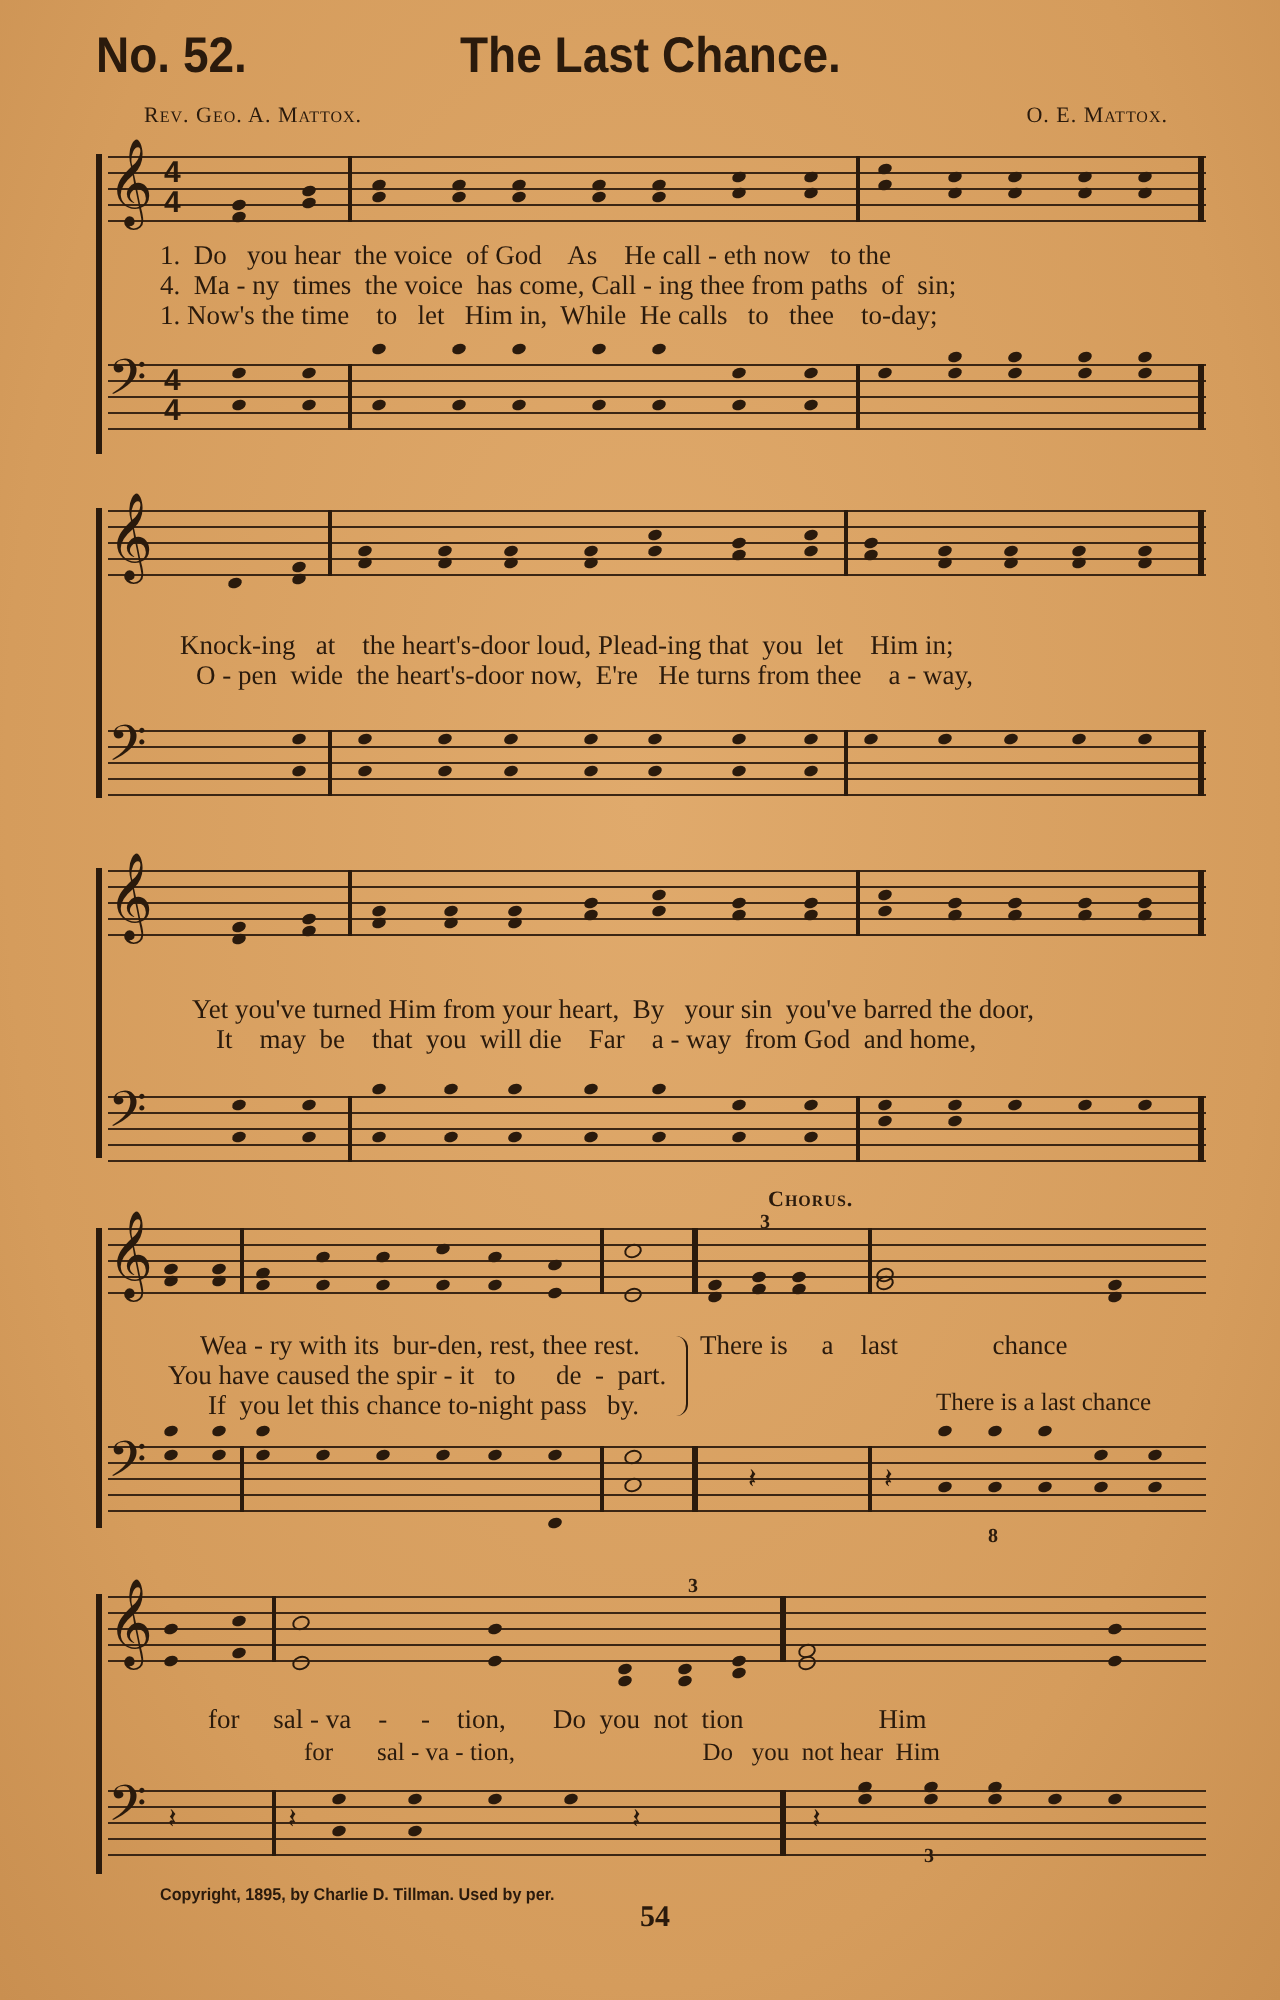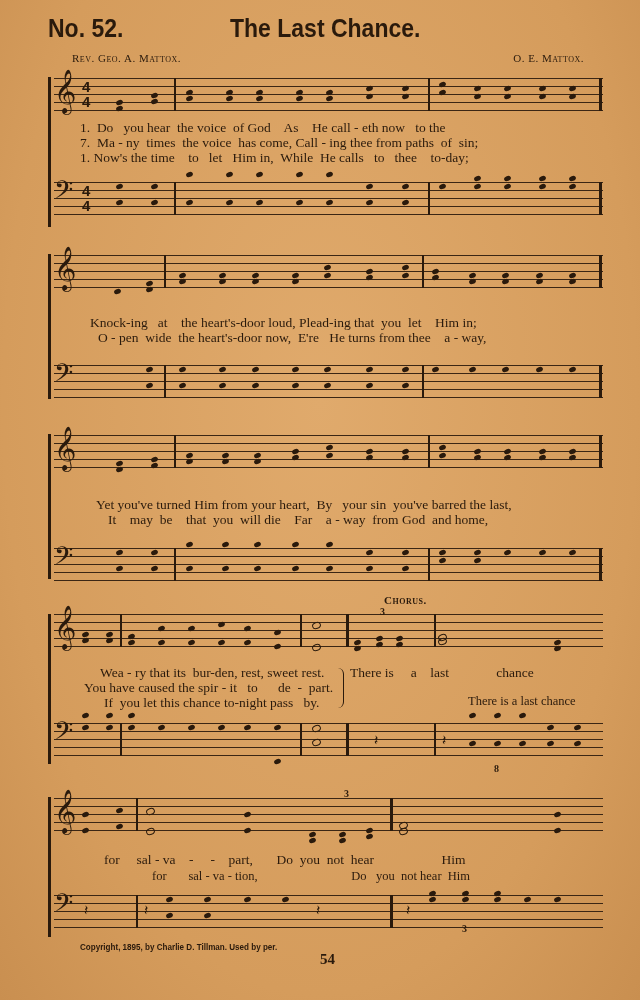--- a/index.html
+++ b/index.html
@@ -80,21 +80,21 @@
     <div class="note" style="left:420px;top:8px"></div>
       <div class="note" style="left:420px;top:16px"></div>
     <div class="note" style="left:450px;top:8px"></div>
       <div class="note" style="left:450px;top:16px"></div>
     <div class="note" style="left:485px;top:8px"></div>
       <div class="note" style="left:485px;top:16px"></div>
     <div class="note" style="left:515px;top:8px"></div>
       <div class="note" style="left:515px;top:16px"></div>
   </div>
   <div class="lyric" style="left:32px;top:50px;">1.  Do   you hear  the voice  of God    As    He call - eth now   to the</div>
-  <div class="lyric" style="left:32px;top:65px;">7.  Ma - ny  times  the voice  has come, Call - ing thee from paths  of  sin;</div>
+  <div class="lyric" style="left:32px;top:65px;">4.  Ma - ny  times  the voice  has come, Call - ing thee from paths  of  sin;</div>
   <div class="lyric" style="left:32px;top:80px;">1. Now's the time    to   let   Him in,  While  He calls   to   thee    to-day;</div>
   <div class="staff" style="top:112px;">
     <div class="line" style="top:0"></div>
       <div class="line" style="top:8px"></div>
       <div class="line" style="top:16px"></div>
       <div class="line" style="top:24px"></div>
       <div class="line" style="top:32px"></div>
     <span class="clef" style="left:0;top:-4px;font-size:30px;">𝄢</span>
     <div class="timesig" style="left:28px;top:1px;">
         <div>4</div>
@@ -243,21 +243,21 @@
       <div class="note" style="left:385px;top:18px"></div>
     <div class="note" style="left:420px;top:14px"></div>
       <div class="note" style="left:420px;top:20px"></div>
     <div class="note" style="left:450px;top:14px"></div>
       <div class="note" style="left:450px;top:20px"></div>
     <div class="note" style="left:485px;top:14px"></div>
       <div class="note" style="left:485px;top:20px"></div>
     <div class="note" style="left:515px;top:14px"></div>
       <div class="note" style="left:515px;top:20px"></div>
   </div>
-  <div class="lyric" style="left:48px;top:67px;">Yet you've turned Him from your heart,  By   your sin  you've barred the last,</div>
+  <div class="lyric" style="left:48px;top:67px;">Yet you've turned Him from your heart,  By   your sin  you've barred the door,</div>
   <div class="lyric" style="left:60px;top:82px;">It    may  be    that  you  will die    Far    a - way  from God  and home,</div>
   <div class="staff" style="top:118px;">
     <div class="line" style="top:0"></div>
       <div class="line" style="top:8px"></div>
       <div class="line" style="top:16px"></div>
       <div class="line" style="top:24px"></div>
       <div class="line" style="top:32px"></div>
     <span class="clef" style="left:0;top:-4px;font-size:30px;">𝄢</span>
     <div class="bar" style="left:120px"></div>
       <div class="bar" style="left:374px"></div>
@@ -327,21 +327,21 @@
       <div class="note" style="left:300px;top:32px"></div>
     <div class="note" style="left:322px;top:22px"></div>
       <div class="note" style="left:322px;top:28px"></div>
     <div class="note" style="left:342px;top:22px"></div>
       <div class="note" style="left:342px;top:28px"></div>
     <div class="note" style="left:384px;top:20px;background:transparent;border:1.5px solid #2a1a0c;"></div>
       <div class="note" style="left:384px;top:24px;background:transparent;border:1.5px solid #2a1a0c;"></div>
     <div class="note" style="left:500px;top:26px"></div>
       <div class="note" style="left:500px;top:32px"></div>
   </div>
-  <div class="lyric" style="left:52px;top:75px;">Wea - ry that its  bur-den, rest, sweet rest.</div>
+  <div class="lyric" style="left:52px;top:75px;">Wea - ry with its  bur-den, rest, thee rest.</div>
   <div class="lyric" style="left:56px;top:105px;">If  you let this chance to-night pass   by.</div>
   <div class="lyric" style="left:36px;top:90px;">You have caused the spir - it   to      de  -  part.</div>
   <div class="abs" style="left:290px;top:78px;width:5px;height:40px;border-right:1.5px solid #2a1a0c;border-radius:0 6px 6px 0;"></div>
   <div class="lyric" style="left:302px;top:75px;">There is     a    last              chance</div>
   <div class="lyric small" style="left:420px;top:103px;">There is a last chance</div>
   <div class="staff" style="top:133px;">
     <div class="line" style="top:0"></div>
       <div class="line" style="top:8px"></div>
       <div class="line" style="top:16px"></div>
       <div class="line" style="top:24px"></div>
@@ -405,21 +405,21 @@
       <div class="note" style="left:255px;top:40px"></div>
     <div class="note" style="left:285px;top:34px"></div>
       <div class="note" style="left:285px;top:40px"></div>
     <div class="note" style="left:312px;top:30px"></div>
       <div class="note" style="left:312px;top:36px"></div>
     <div class="note" style="left:345px;top:24px;background:transparent;border:1.5px solid #2a1a0c;"></div>
       <div class="note" style="left:345px;top:30px;background:transparent;border:1.5px solid #2a1a0c;"></div>
     <div class="note" style="left:500px;top:14px"></div>
       <div class="note" style="left:500px;top:30px"></div>
   </div>
-  <div class="lyric" style="left:56px;top:67px;">for     sal - va    -     -    part,       Do  you  not  hear                    Him</div>
+  <div class="lyric" style="left:56px;top:67px;">for     sal - va    -     -    tion,       Do  you  not  tion                    Him</div>
   <div class="lyric small" style="left:104px;top:83px;">for       sal - va - tion,                              Do   you  not hear  Him</div>
   <div class="staff" style="top:110px;">
     <div class="line" style="top:0"></div>
       <div class="line" style="top:8px"></div>
       <div class="line" style="top:16px"></div>
       <div class="line" style="top:24px"></div>
       <div class="line" style="top:32px"></div>
     <span class="clef" style="left:0;top:-4px;font-size:30px;">𝄢</span>
     <div class="bar" style="left:82px"></div>
       <div class="bar end" style="left:336px"></div>

